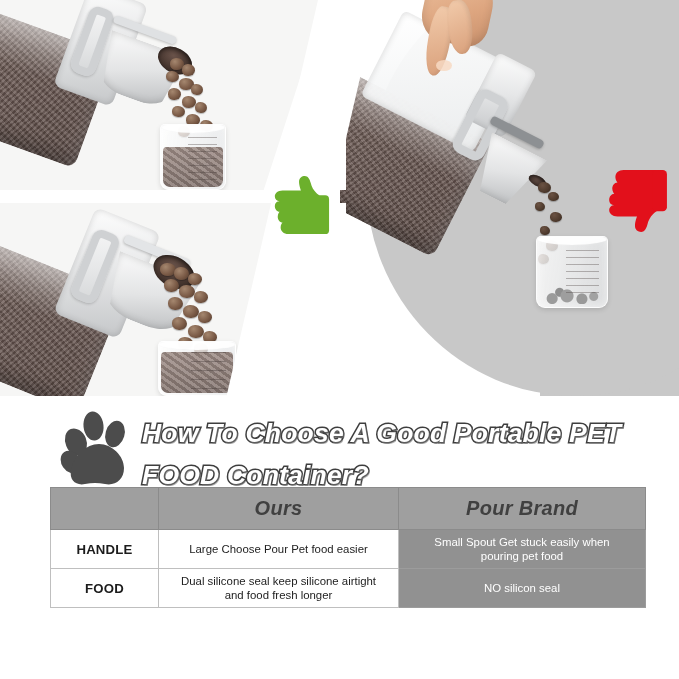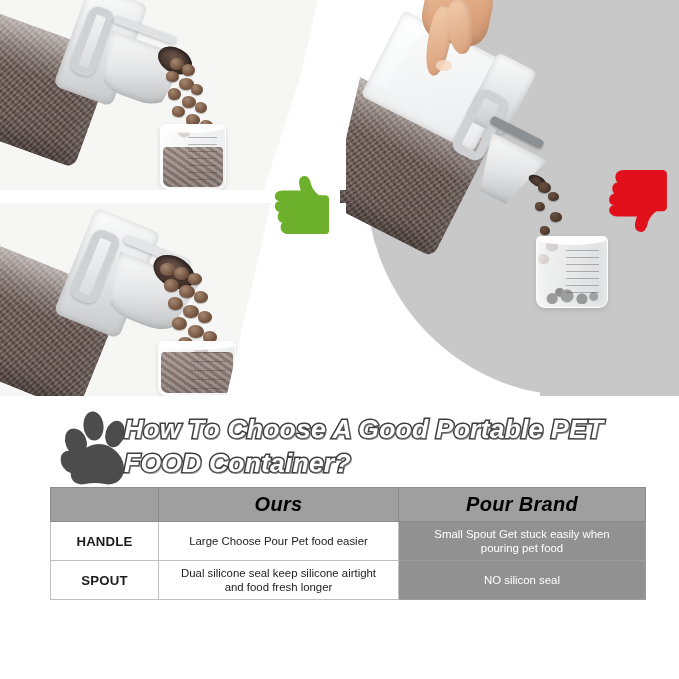--- a/index.html
+++ b/index.html
@@ -193,26 +193,26 @@
   
   .heading-zone {
     position: absolute; left:0; top: 396px;
     width: 679px; height: 90px;
     background:#ffffff;
   }
   .paw { position:absolute; left:58px; top:410px; width:80px; height:78px; }
   .paw svg { display:block; width:100%; height:100%; }
 
   .title {
-    position:absolute; left:124px; top:412px;
+    position:absolute; left:142px; top:412px;
     width: 520px;
     font-size: 26.5px;
     font-weight: bold;
     font-style: italic;
-    line-height: 34px;
+    line-height: 42px;
     letter-spacing: .2px;
     color: #ffffff;
     -webkit-text-stroke: 3.1px #3e3e3e;
     paint-order: stroke fill;
     text-shadow:
       1.5px 1.5px 0 rgba(120,120,120,.55);
     white-space: pre-line;
   }
 
   
@@ -220,24 +220,24 @@
     position:absolute; left:50px; top:487px;
     width:595px;
     border-collapse: collapse;
     table-layout: fixed;
   }
   .table col.c1 { width:108px; }
   .table col.c2 { width:240px; }
   .table col.c3 { width:247px; }
 
   .thead-row th {
-    height: 34px;
+    height: 42px;
     background: #9f9f9f;
     border: 1px solid #8b8b8b;
-    color:#000000;
+    color:#404040;
     font-size: 20px;
     font-weight: bold;
     font-style: italic;
     letter-spacing:.3px;
     text-align:center;
     vertical-align:middle;
   }
   .thead-row th.blank { background:#9f9f9f; }
 
   .table td {
@@ -444,21 +444,21 @@
       </tr>
     </thead>
     <tbody>
       <tr class="r1">
         <td class="feature">HANDLE</td>
         <td class="ours">Large Choose Pour Pet food easier</td>
         <td class="other" style="white-space: pre-line;">Small Spout Get stuck easily when
 pouring pet food</td>
       </tr>
       <tr class="r2">
-        <td class="feature">SPOUT</td>
+        <td class="feature">FOOD</td>
         <td class="ours" style="white-space: pre-line;">Dual silicone seal keep silicone airtight
 and food fresh longer</td>
         <td class="other">NO silicon seal</td>
       </tr>
 
     </tbody>
   </table>
 
 </div>
 

